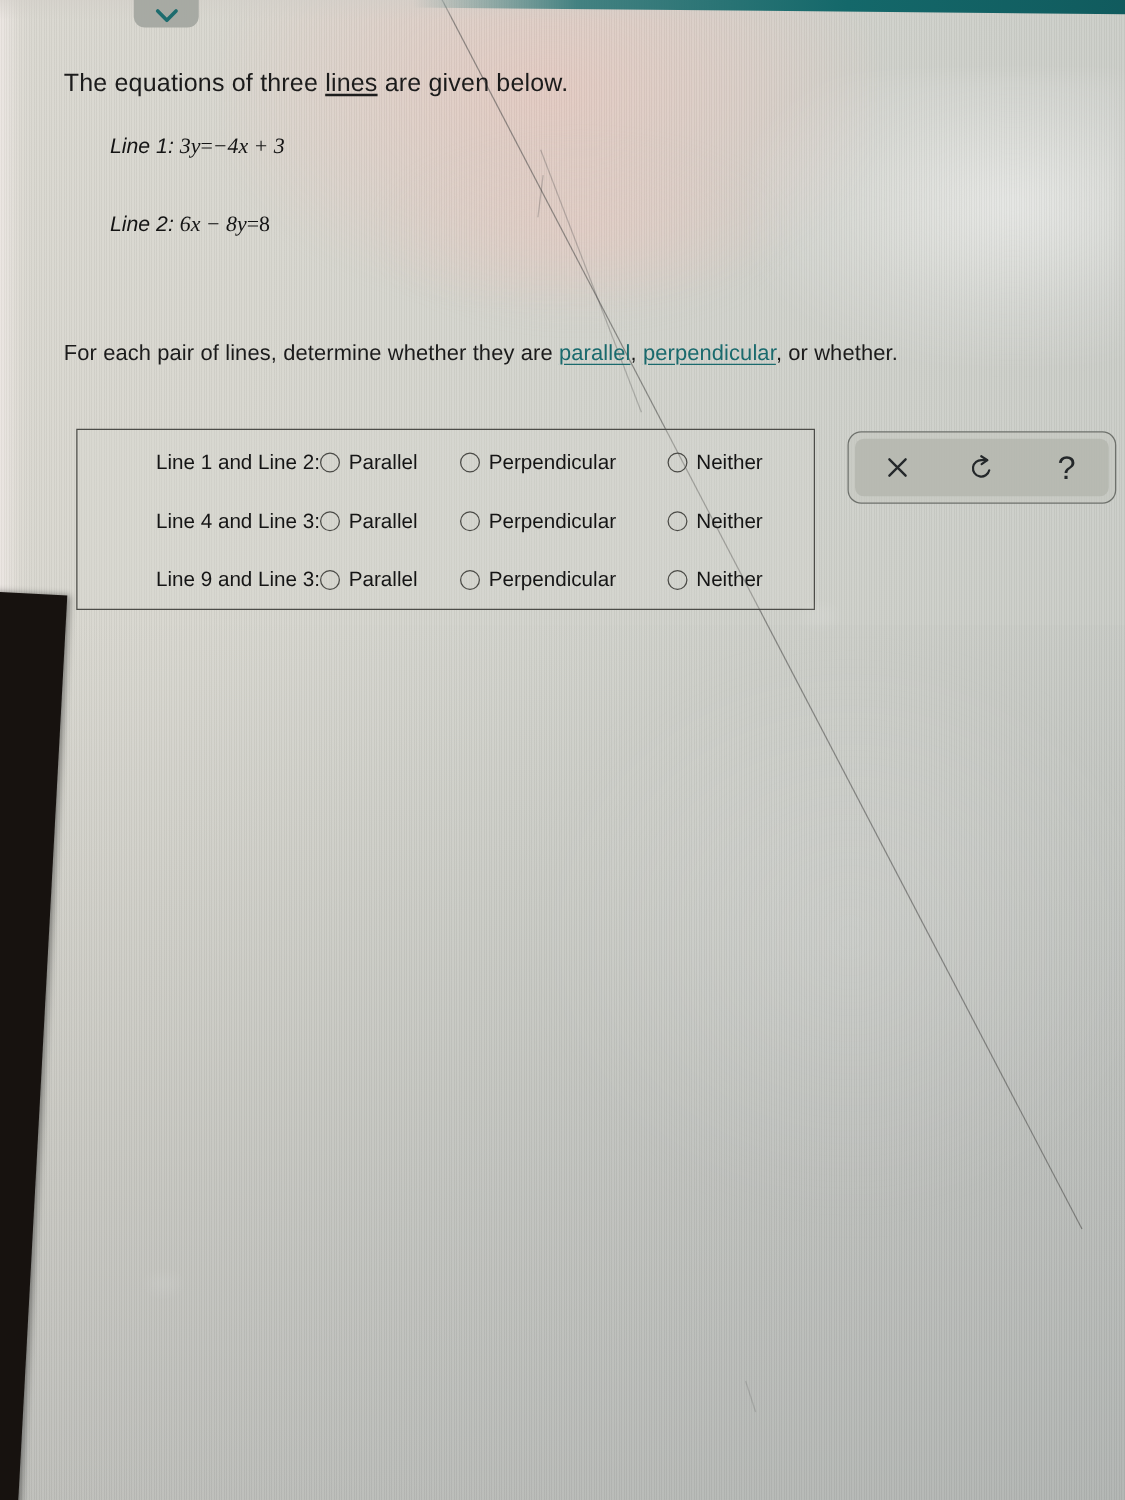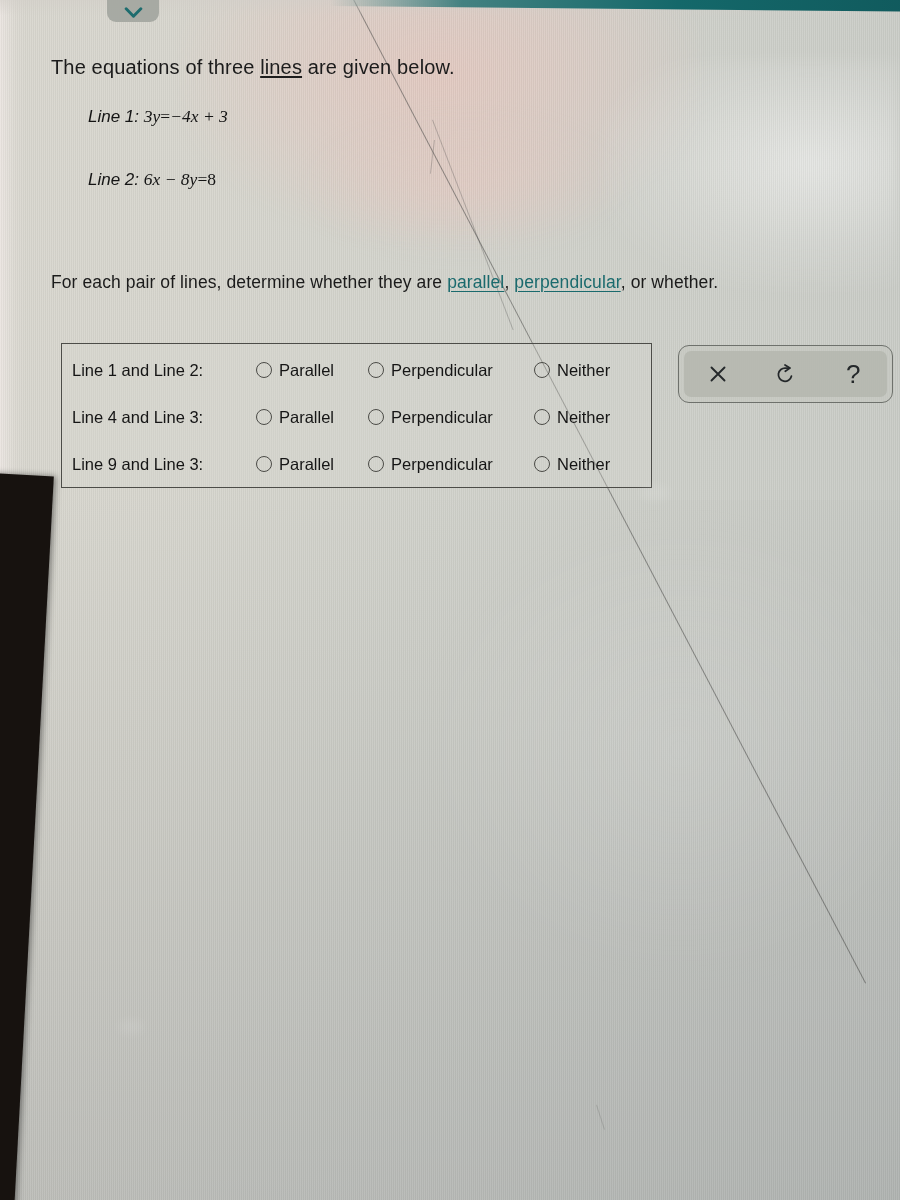--- a/index.html
+++ b/index.html
@@ -210,20 +210,21 @@
   }
   .row {
     position: absolute;
     left: 10px;
     height: 30px;
     display: flex;
     align-items: center;
     white-space: nowrap;
     font-size: 16.5px;
     color: #151515;
+    text-align: right;
   }
   .row.r0 { top: 11px; }
   .row.r1 { top: 58px; }
   .row.r2 { top: 105px; }
   .row .pair-label { min-width: 184px; }
   .opt { display: inline-flex; align-items: center; }
   .opt .radio {
     width: 14px; height: 14px;
     border: 1.5px solid #4a4a46;
     border-radius: 50%;

